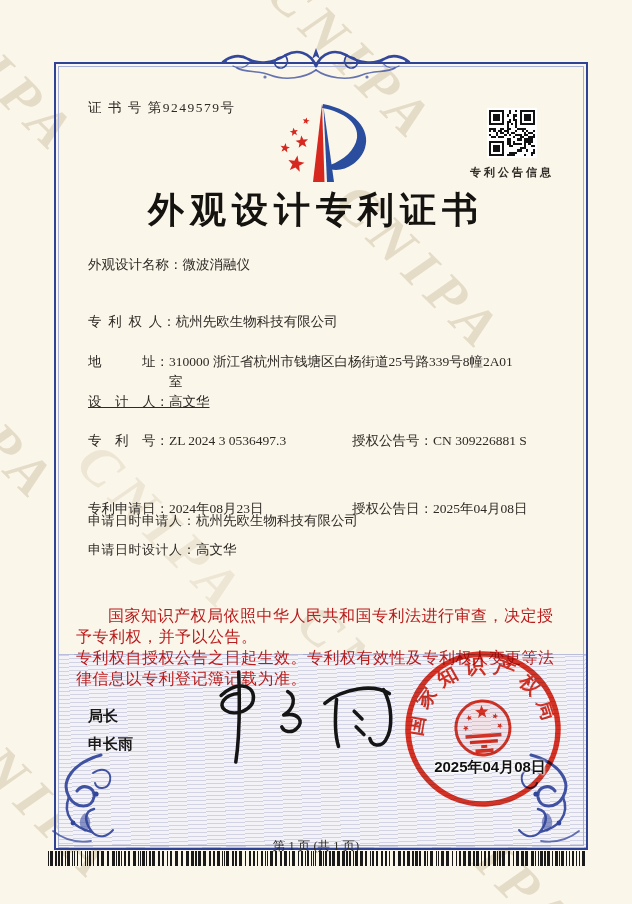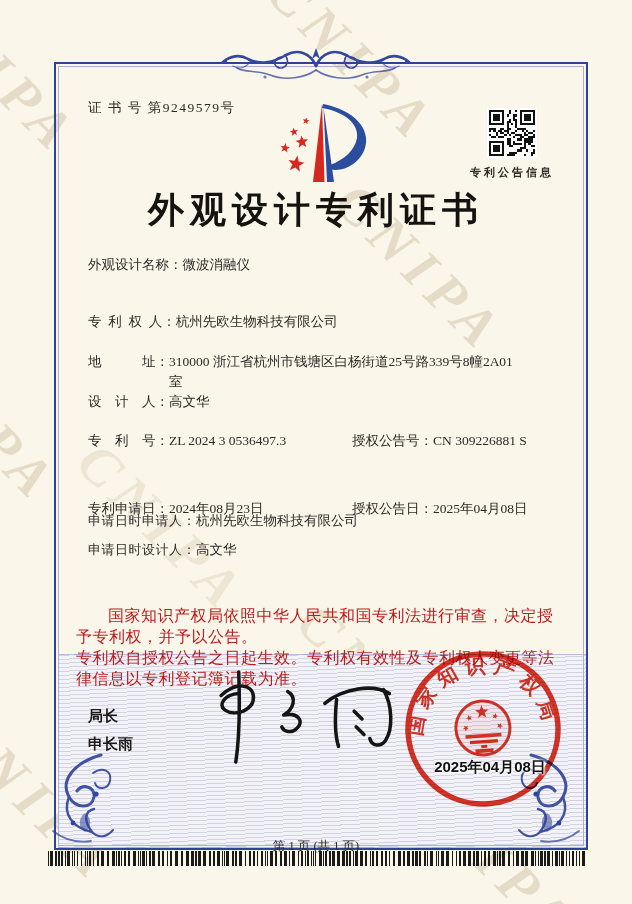--- a/index.html
+++ b/index.html
@@ -52,21 +52,21 @@
   .title{
     position:absolute; z-index:3; left:0; top:186px; width:632px; text-align:center;
     font-size:36px; font-weight:bold; letter-spacing:6px; color:#151310;
   }
   
   .row{position:absolute; z-index:3; left:88px; font-size:13.5px; line-height:20px;}
   .row .lbl{white-space:pre; color:#2e2a26;}
   .row .val{color:#2e2a26;}
   .val.multiline{display:inline-block; vertical-align:top; white-space:pre-line; max-width:410px;}
   .r-design{top:255px;text-align:center;} .r-patentee{top:312px;} .r-address{top:352px;}
-  .r-designer{top:392px;} .r-pn{top:431px;} .r-fd{top:467px;margin-top:32px;}
+  .r-designer{top:392px;text-decoration:underline;} .r-pn{top:431px;} .r-fd{top:467px;margin-top:32px;}
   .r-app{top:503px;margin-top:8px;} .r-des2{top:540px;}
   .col-right{position:absolute; left:264px; top:0; white-space:nowrap;}
   .row.two{width:500px;}
   .lbl-small{font-size:13px; letter-spacing:0.5px;}
   
   .statement{
     position:absolute; z-index:3; left:76px; top:605px; width:488px;
     font-size:16px; line-height:21px; color:#b91c1c;
     white-space:pre-line; text-indent:2em; letter-spacing:0.5px;
   }

